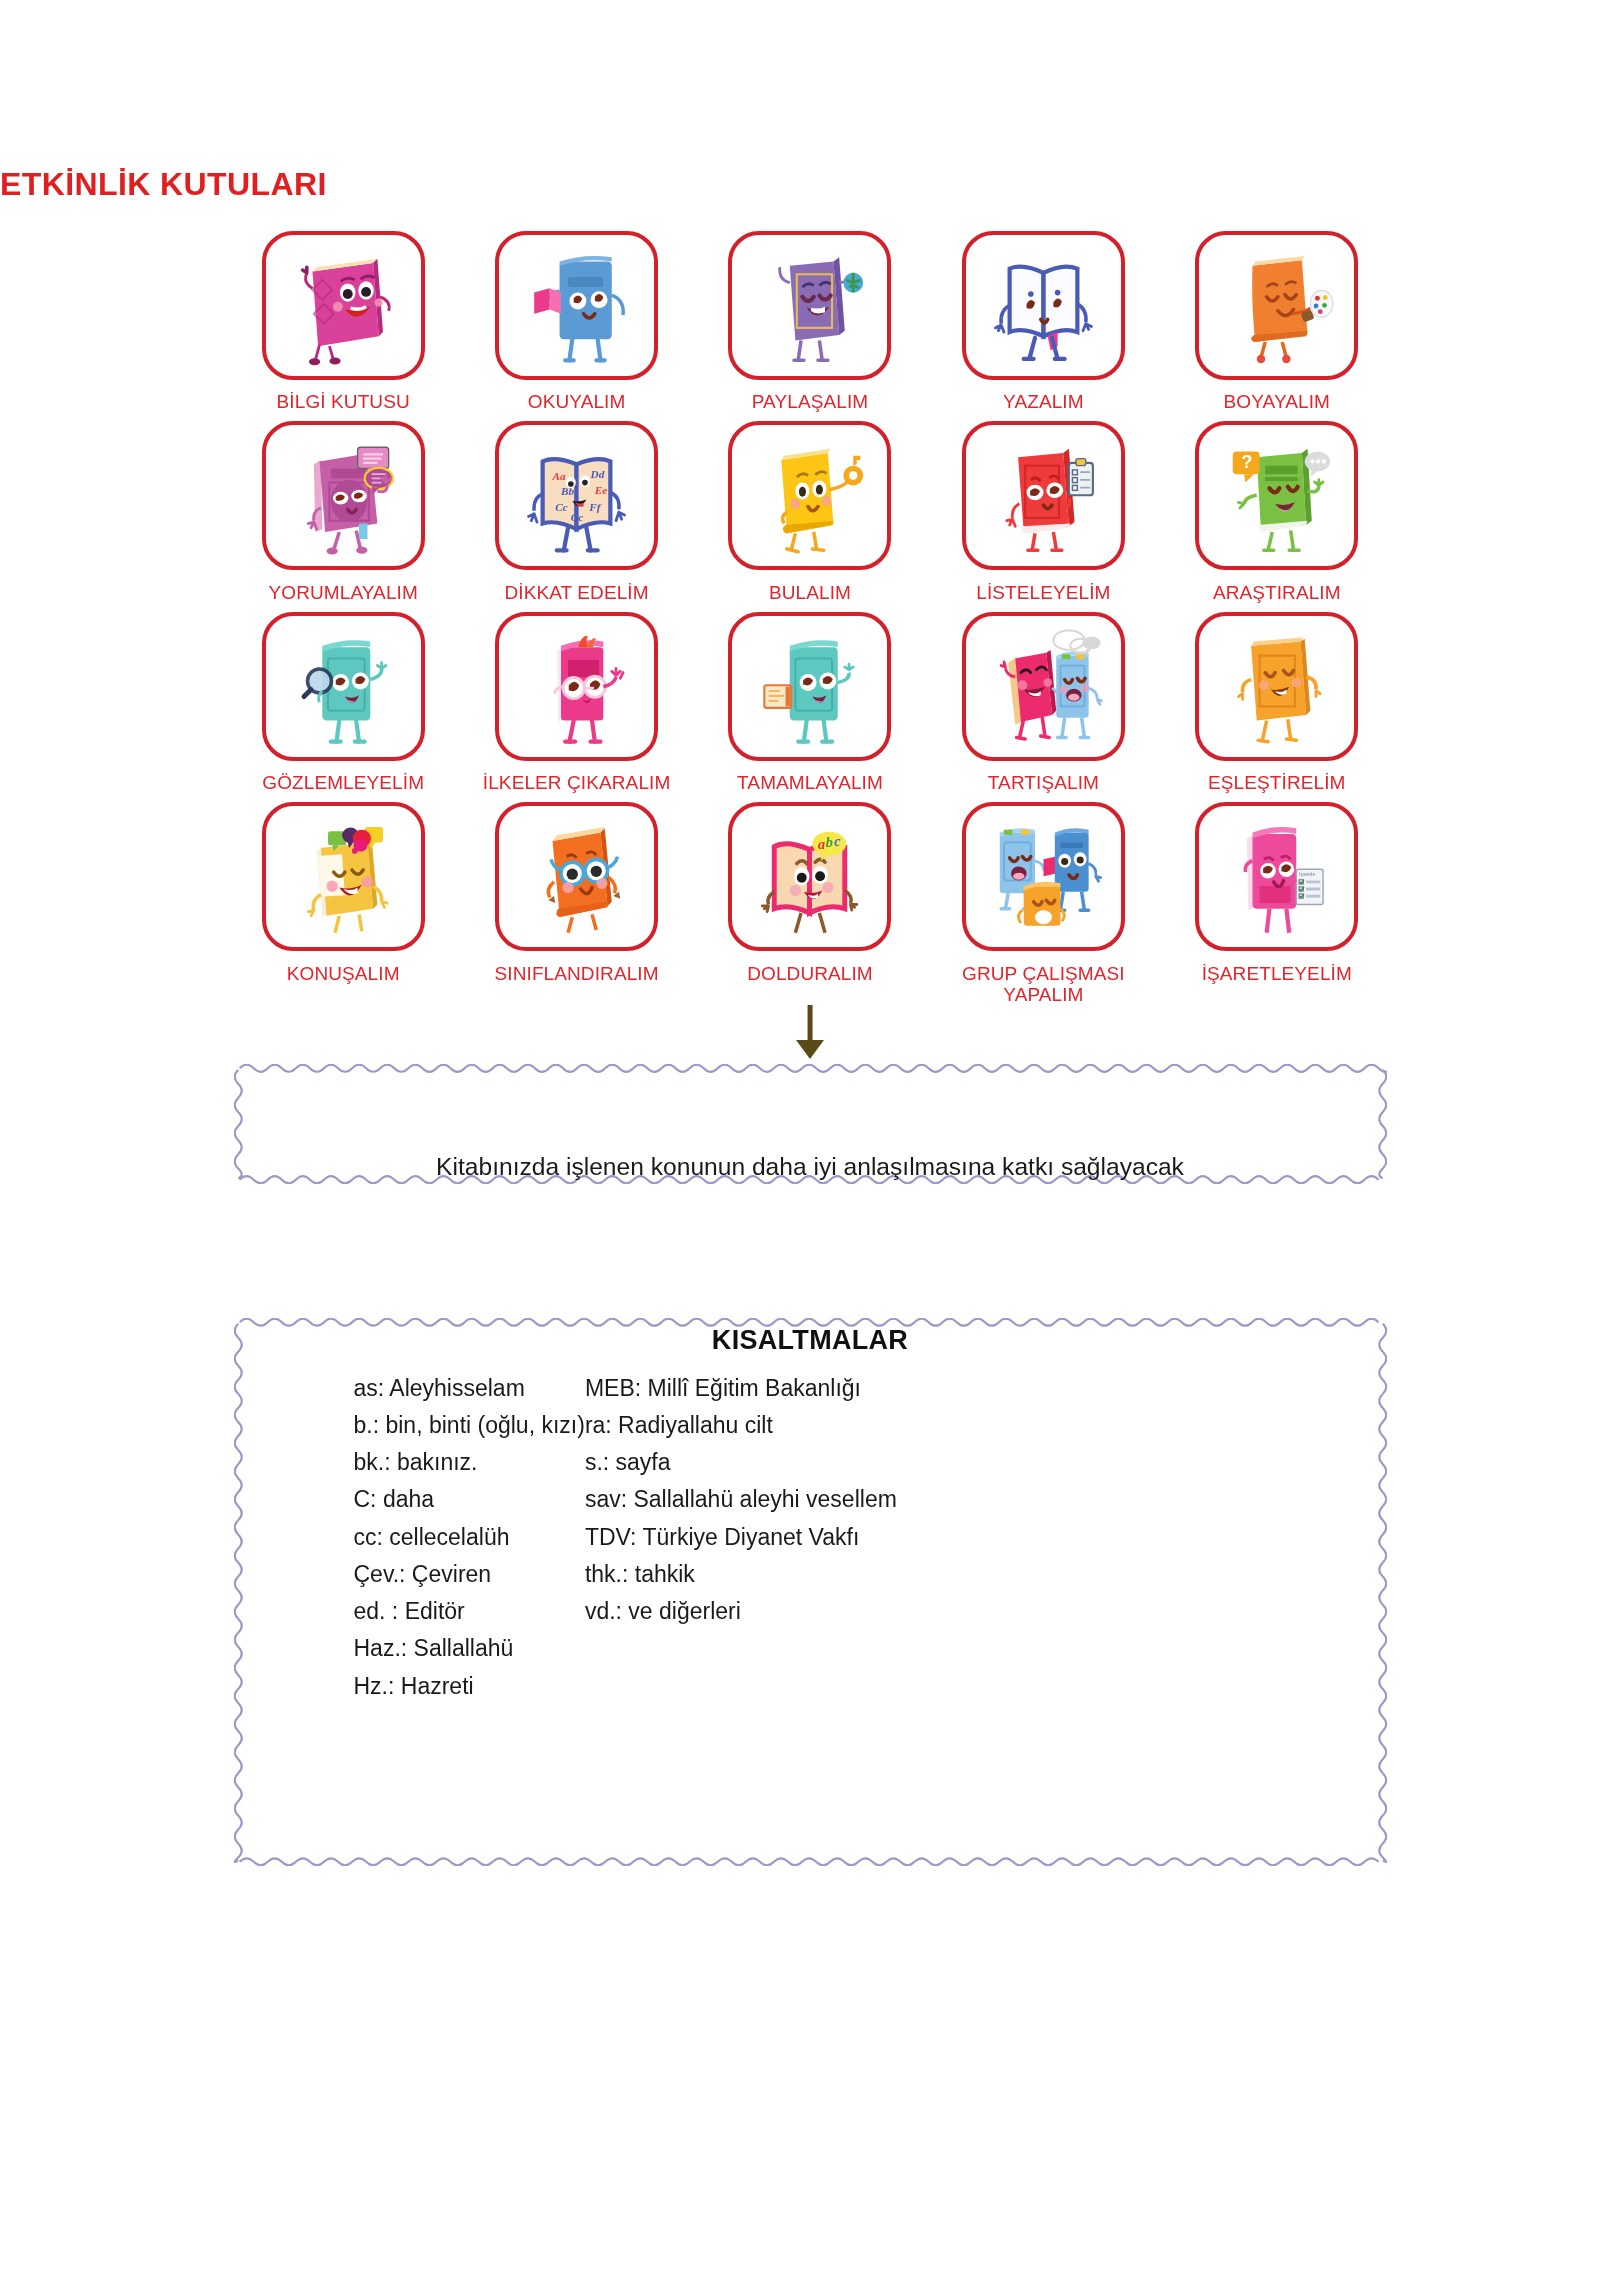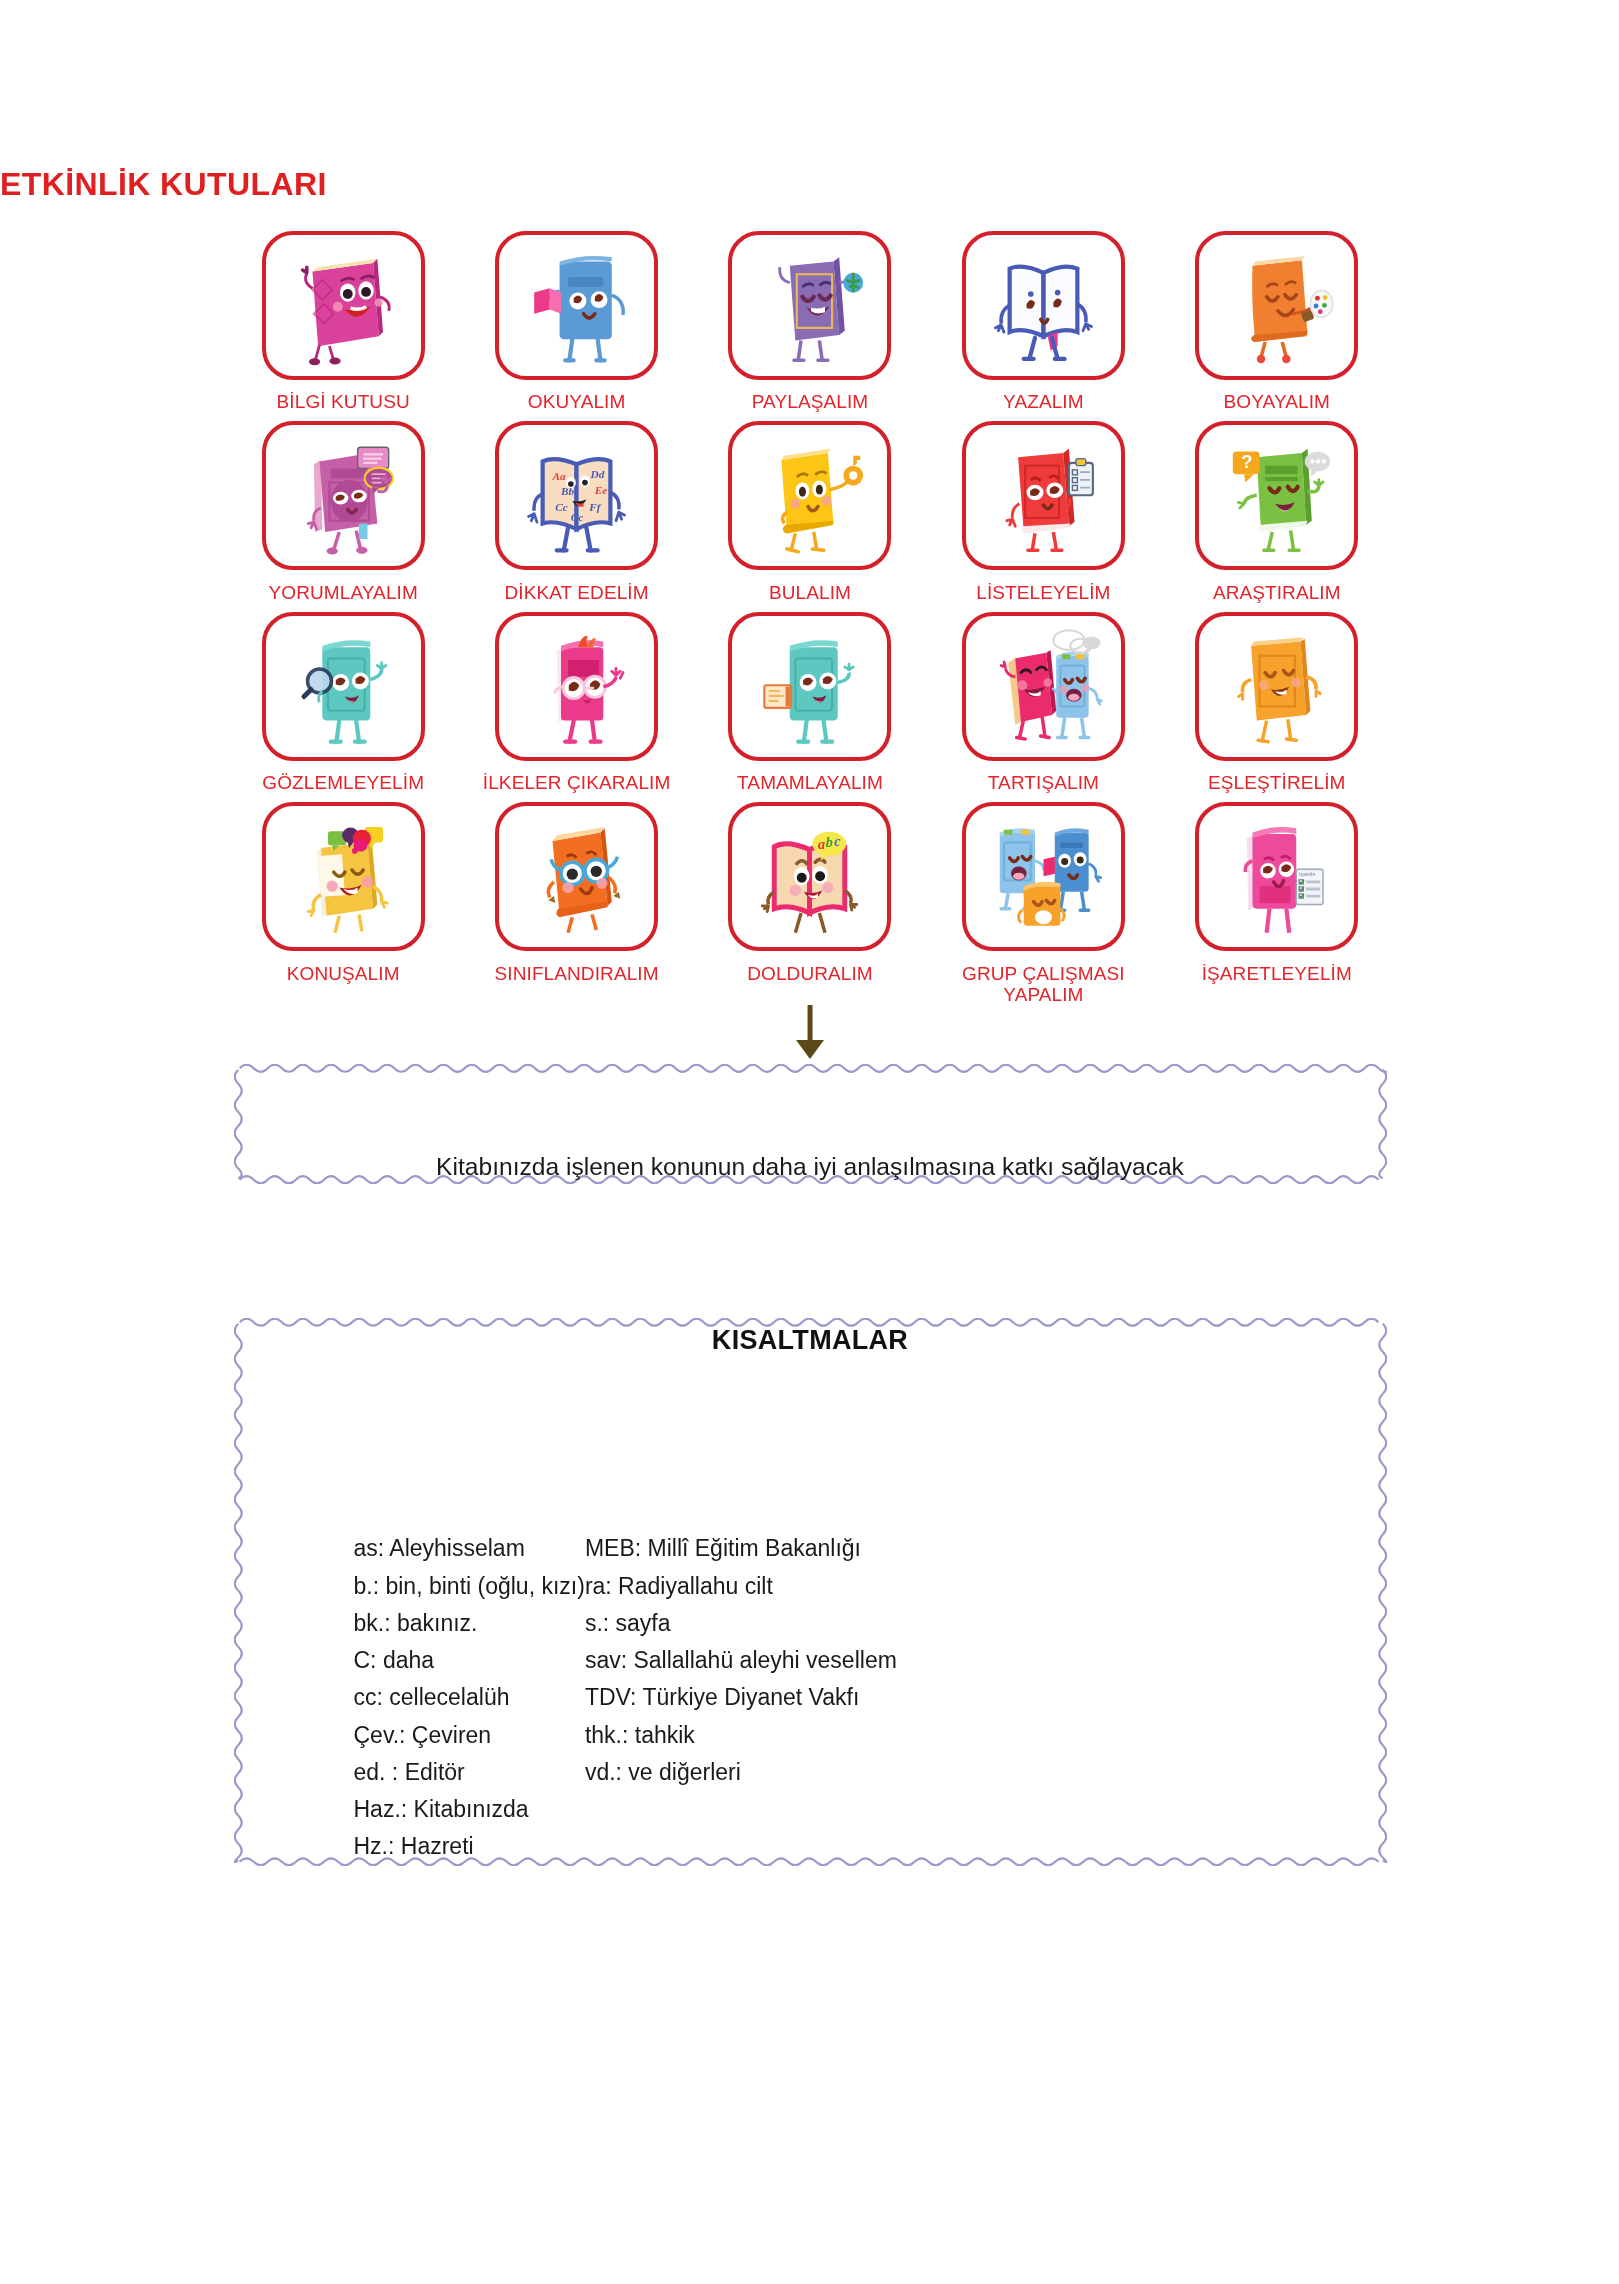--- a/index.html
+++ b/index.html
@@ -763,32 +763,32 @@
   </div>
 </div>
 
 <div class="wavy-box" id="abbrev-box">
   <svg class="wave-border" viewBox="0 0 1640 780" preserveAspectRatio="none">
     <path d="M8,6 q10,-10 20,0 t20,0 t20,0 t20,0 t20,0 t20,0 t20,0 t20,0 t20,0 t20,0 t20,0 t20,0 t20,0 t20,0 t20,0 t20,0 t20,0 t20,0 t20,0 t20,0 t20,0 t20,0 t20,0 t20,0 t20,0 t20,0 t20,0 t20,0 t20,0 t20,0 t20,0 t20,0 t20,0 t20,0 t20,0 t20,0 t20,0 t20,0 t20,0 t20,0 t20,0 t20,0 t20,0 t20,0 t20,0 t20,0 t20,0 t20,0 t20,0 t20,0 t20,0 t20,0 t20,0 t20,0 t20,0 t20,0 t20,0 t20,0 t20,0 t20,0 t20,0 t20,0 t20,0 t20,0 t20,0 t20,0 t20,0 t20,0 t20,0 t20,0 t20,0 t20,0 t20,0 t20,0 t20,0 t20,0 t20,0 t20,0 t20,0 t20,0 t20,0" fill="none" stroke="#9a9ac8" stroke-width="3"></path>
     <path d="M8,774 q10,-10 20,0 t20,0 t20,0 t20,0 t20,0 t20,0 t20,0 t20,0 t20,0 t20,0 t20,0 t20,0 t20,0 t20,0 t20,0 t20,0 t20,0 t20,0 t20,0 t20,0 t20,0 t20,0 t20,0 t20,0 t20,0 t20,0 t20,0 t20,0 t20,0 t20,0 t20,0 t20,0 t20,0 t20,0 t20,0 t20,0 t20,0 t20,0 t20,0 t20,0 t20,0 t20,0 t20,0 t20,0 t20,0 t20,0 t20,0 t20,0 t20,0 t20,0 t20,0 t20,0 t20,0 t20,0 t20,0 t20,0 t20,0 t20,0 t20,0 t20,0 t20,0 t20,0 t20,0 t20,0 t20,0 t20,0 t20,0 t20,0 t20,0 t20,0 t20,0 t20,0 t20,0 t20,0 t20,0 t20,0 t20,0 t20,0 t20,0 t20,0 t20,0" fill="none" stroke="#9a9ac8" stroke-width="3"></path>
     <path d="M6,8 q-10,10 0,20 t0,20 t0,20 t0,20 t0,20 t0,20 t0,20 t0,20 t0,20 t0,20 t0,20 t0,20 t0,20 t0,20 t0,20 t0,20 t0,20 t0,20 t0,20 t0,20 t0,20 t0,20 t0,20 t0,20 t0,20 t0,20 t0,20 t0,20 t0,20 t0,20 t0,20 t0,20 t0,20 t0,20 t0,20 t0,20 t0,20 t0,20 t0,4" fill="none" stroke="#9a9ac8" stroke-width="3"></path>
     <path d="M1634,8 q10,10 0,20 t0,20 t0,20 t0,20 t0,20 t0,20 t0,20 t0,20 t0,20 t0,20 t0,20 t0,20 t0,20 t0,20 t0,20 t0,20 t0,20 t0,20 t0,20 t0,20 t0,20 t0,20 t0,20 t0,20 t0,20 t0,20 t0,20 t0,20 t0,20 t0,20 t0,20 t0,20 t0,20 t0,20 t0,20 t0,20 t0,20 t0,20 t0,4" fill="none" stroke="#9a9ac8" stroke-width="3"></path>
   </svg>
-  <div class="wavy-inner" style="justify-content:space-between;">
+  <div class="wavy-inner" style="justify-content:flex-start;">
     <div class="abbrev-title">KISALTMALAR</div>
     <div class="abbrev-cols">
       <div class="abbrev-col">
         <div class="abbrev-item">as: Aleyhisselam</div>
         <div class="abbrev-item">b.: bin, binti (oğlu, kızı)</div>
         <div class="abbrev-item">bk.: bakınız.</div>
         <div class="abbrev-item">C: daha</div>
         <div class="abbrev-item">cc: cellecelalüh</div>
         <div class="abbrev-item">Çev.: Çeviren</div>
         <div class="abbrev-item">ed. : Editör</div>
-        <div class="abbrev-item">Haz.: Kitabınızda</div>
+        <div class="abbrev-item">Haz.: Sallallahü</div>
         <div class="abbrev-item">Hz.: Hazreti</div>
       </div>
       <div class="abbrev-col">
         <div class="abbrev-item">MEB: Millî Eğitim Bakanlığı</div>
         <div class="abbrev-item">ra: Radiyallahu cilt</div>
         <div class="abbrev-item">s.: sayfa</div>
         <div class="abbrev-item">sav: Sallallahü aleyhi vesellem</div>
         <div class="abbrev-item">TDV: Türkiye Diyanet Vakfı</div>
         <div class="abbrev-item">thk.: tahkik</div>
         <div class="abbrev-item">vd.: ve diğerleri</div>

